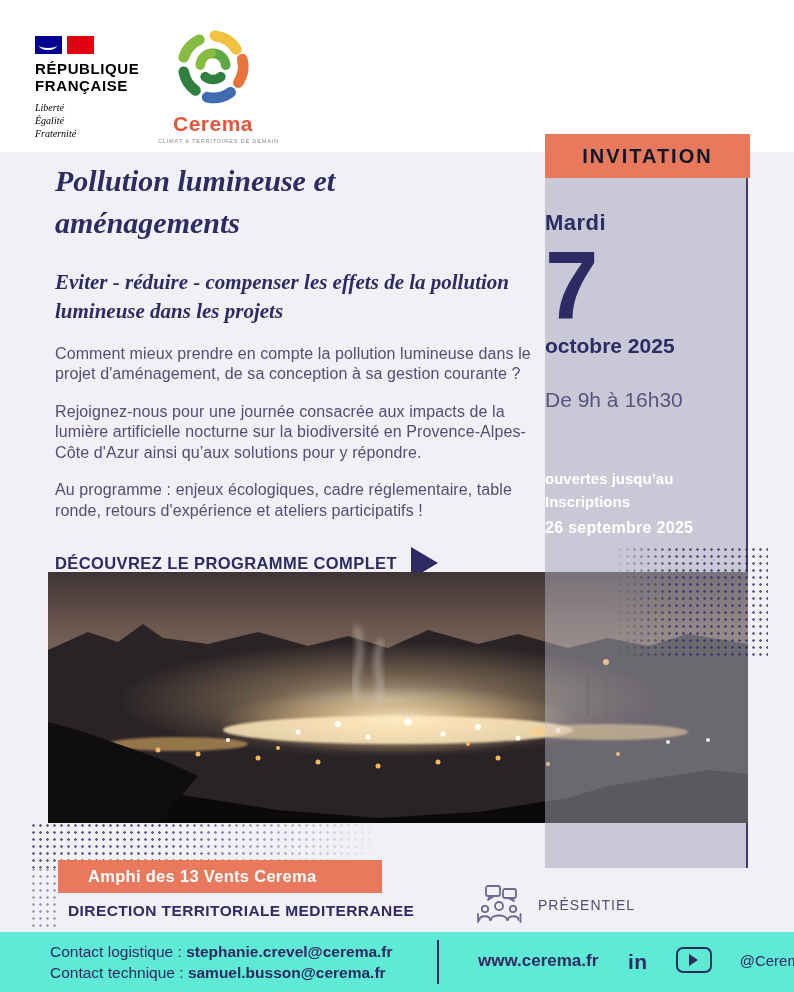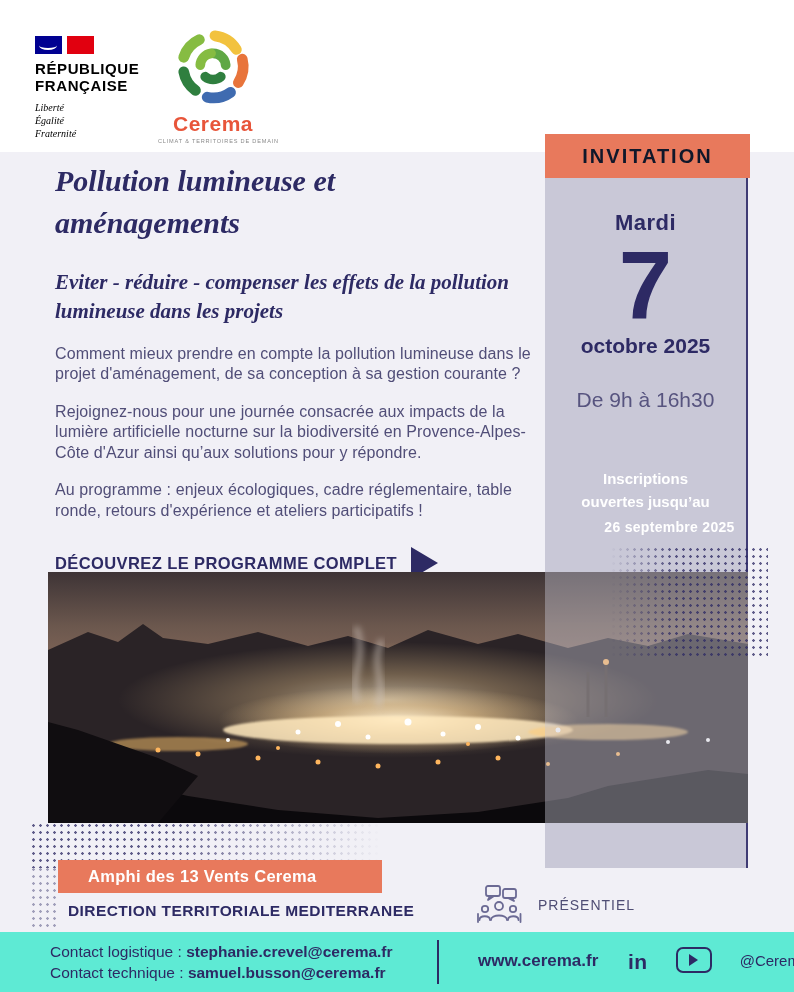--- a/index.html
+++ b/index.html
@@ -22,28 +22,28 @@
   .motto { margin-top:6px; font-family:"Liberation Serif","DejaVu Serif",serif;
     font-style:italic; font-size:10px; line-height:1.3; color:#000; }
   .cerema-logo { position:absolute; top:28px; left:158px; width:110px; text-align:center; }
   .cerema-word { font-size:21px; font-weight:bold; color:#e8553a; letter-spacing:.5px; margin-top:2px; }
   .cerema-tag { font-size:5.6px; color:#8a8a8a; letter-spacing:.8px; margin-top:2px; white-space:nowrap; }
   
   .inv-badge { position:absolute; top:134px; left:545px; width:205px; height:44px;
     background:#e8795c; color:#0f172a; font-weight:bold; font-size:20px; letter-spacing:2px;
     display:flex; align-items:center; justify-content:center; }
   .side-panel { position:absolute; top:178px; left:545px; width:203px; height:690px;
-    background:#c9c8d7; border-right:2px solid #3f3b74; text-align:center; }
+    background:#c9c8d7; border-right:2px solid #3f3b74; }
   .sp-day { margin-top:32px; font-size:22px; font-weight:bold; letter-spacing:.5px; }
   .sp-num { margin-top:2px; font-size:96px; line-height:1.0; font-weight:bold; }
   .sp-month { margin-top:0px; font-size:21px; font-weight:bold; }
   .sp-hours { margin-top:30px; font-size:21px; color:#57547f; }
   .sp-reg { margin-top:56px; color:#ffffff; font-weight:bold; }
   .sp-reg .l { font-size:15px; line-height:1.5; }
-  .sp-reg .d { font-size:14px; margin-top:6px; letter-spacing:.3px;padding-left:48px; }
+  .sp-reg .d { font-size:16px; margin-top:6px; letter-spacing:.3px; }
   
   .main { position:absolute; top:160px; left:55px; width:482px; }
   .title { width:440px; font-family:"Liberation Serif","DejaVu Serif",serif;
     font-style:italic; font-weight:bold; font-size:30px; line-height:1.4; color:#2d2a64; }
   .subtitle { margin-top:24px; font-family:"Liberation Serif","DejaVu Serif",serif;
     font-style:italic; font-weight:bold; font-size:21px; line-height:1.4; color:#2d2a64; }
   .para { margin-top:17px; font-size:16px; line-height:1.28; color:#514e78; letter-spacing:.1px; }
   .cta { margin-top:26px; display:flex; align-items:center; gap:14px; cursor:pointer; }
   .cta-label { font-size:16.5px; font-weight:bold; letter-spacing:.4px; color:#2d2a64; }
   .cta-arrow { width:0; height:0; border-left:27px solid #2d2a64;
@@ -127,22 +127,22 @@
   </div>
 
   <div class="inv-badge">INVITATION</div>
 
   <div class="side-panel">
     <div class="sp-day">Mardi</div>
     <div class="sp-num">7</div>
     <div class="sp-month">octobre 2025</div>
     <div class="sp-hours">De 9h à 16h30</div>
     <div class="sp-reg">
+      <div class="l">ouvertes jusqu’au</div>
       <div class="l">Inscriptions</div>
-      <div class="l">ouvertes jusqu’au</div>
       <div class="d">26 septembre 2025</div>
     </div>
   </div>
 
   <div class="main">
     <h1 class="title">Pollution lumineuse et aménagements</h1>
     <h2 class="subtitle">Eviter - réduire - compenser les effets de la pollution lumineuse dans les projets</h2>
     <p class="para">Comment mieux prendre en compte la pollution lumineuse dans le projet d'aménagement, de sa conception à sa gestion courante ?</p>
     <p class="para">Rejoignez-nous pour une journée consacrée aux impacts de la lumière artificielle nocturne sur la biodiversité en Provence-Alpes-Côte d'Azur ainsi qu’aux solutions pour y répondre.</p>
     <p class="para">Au programme : enjeux écologiques, cadre réglementaire, table ronde, retours d'expérience et ateliers participatifs !</p>

